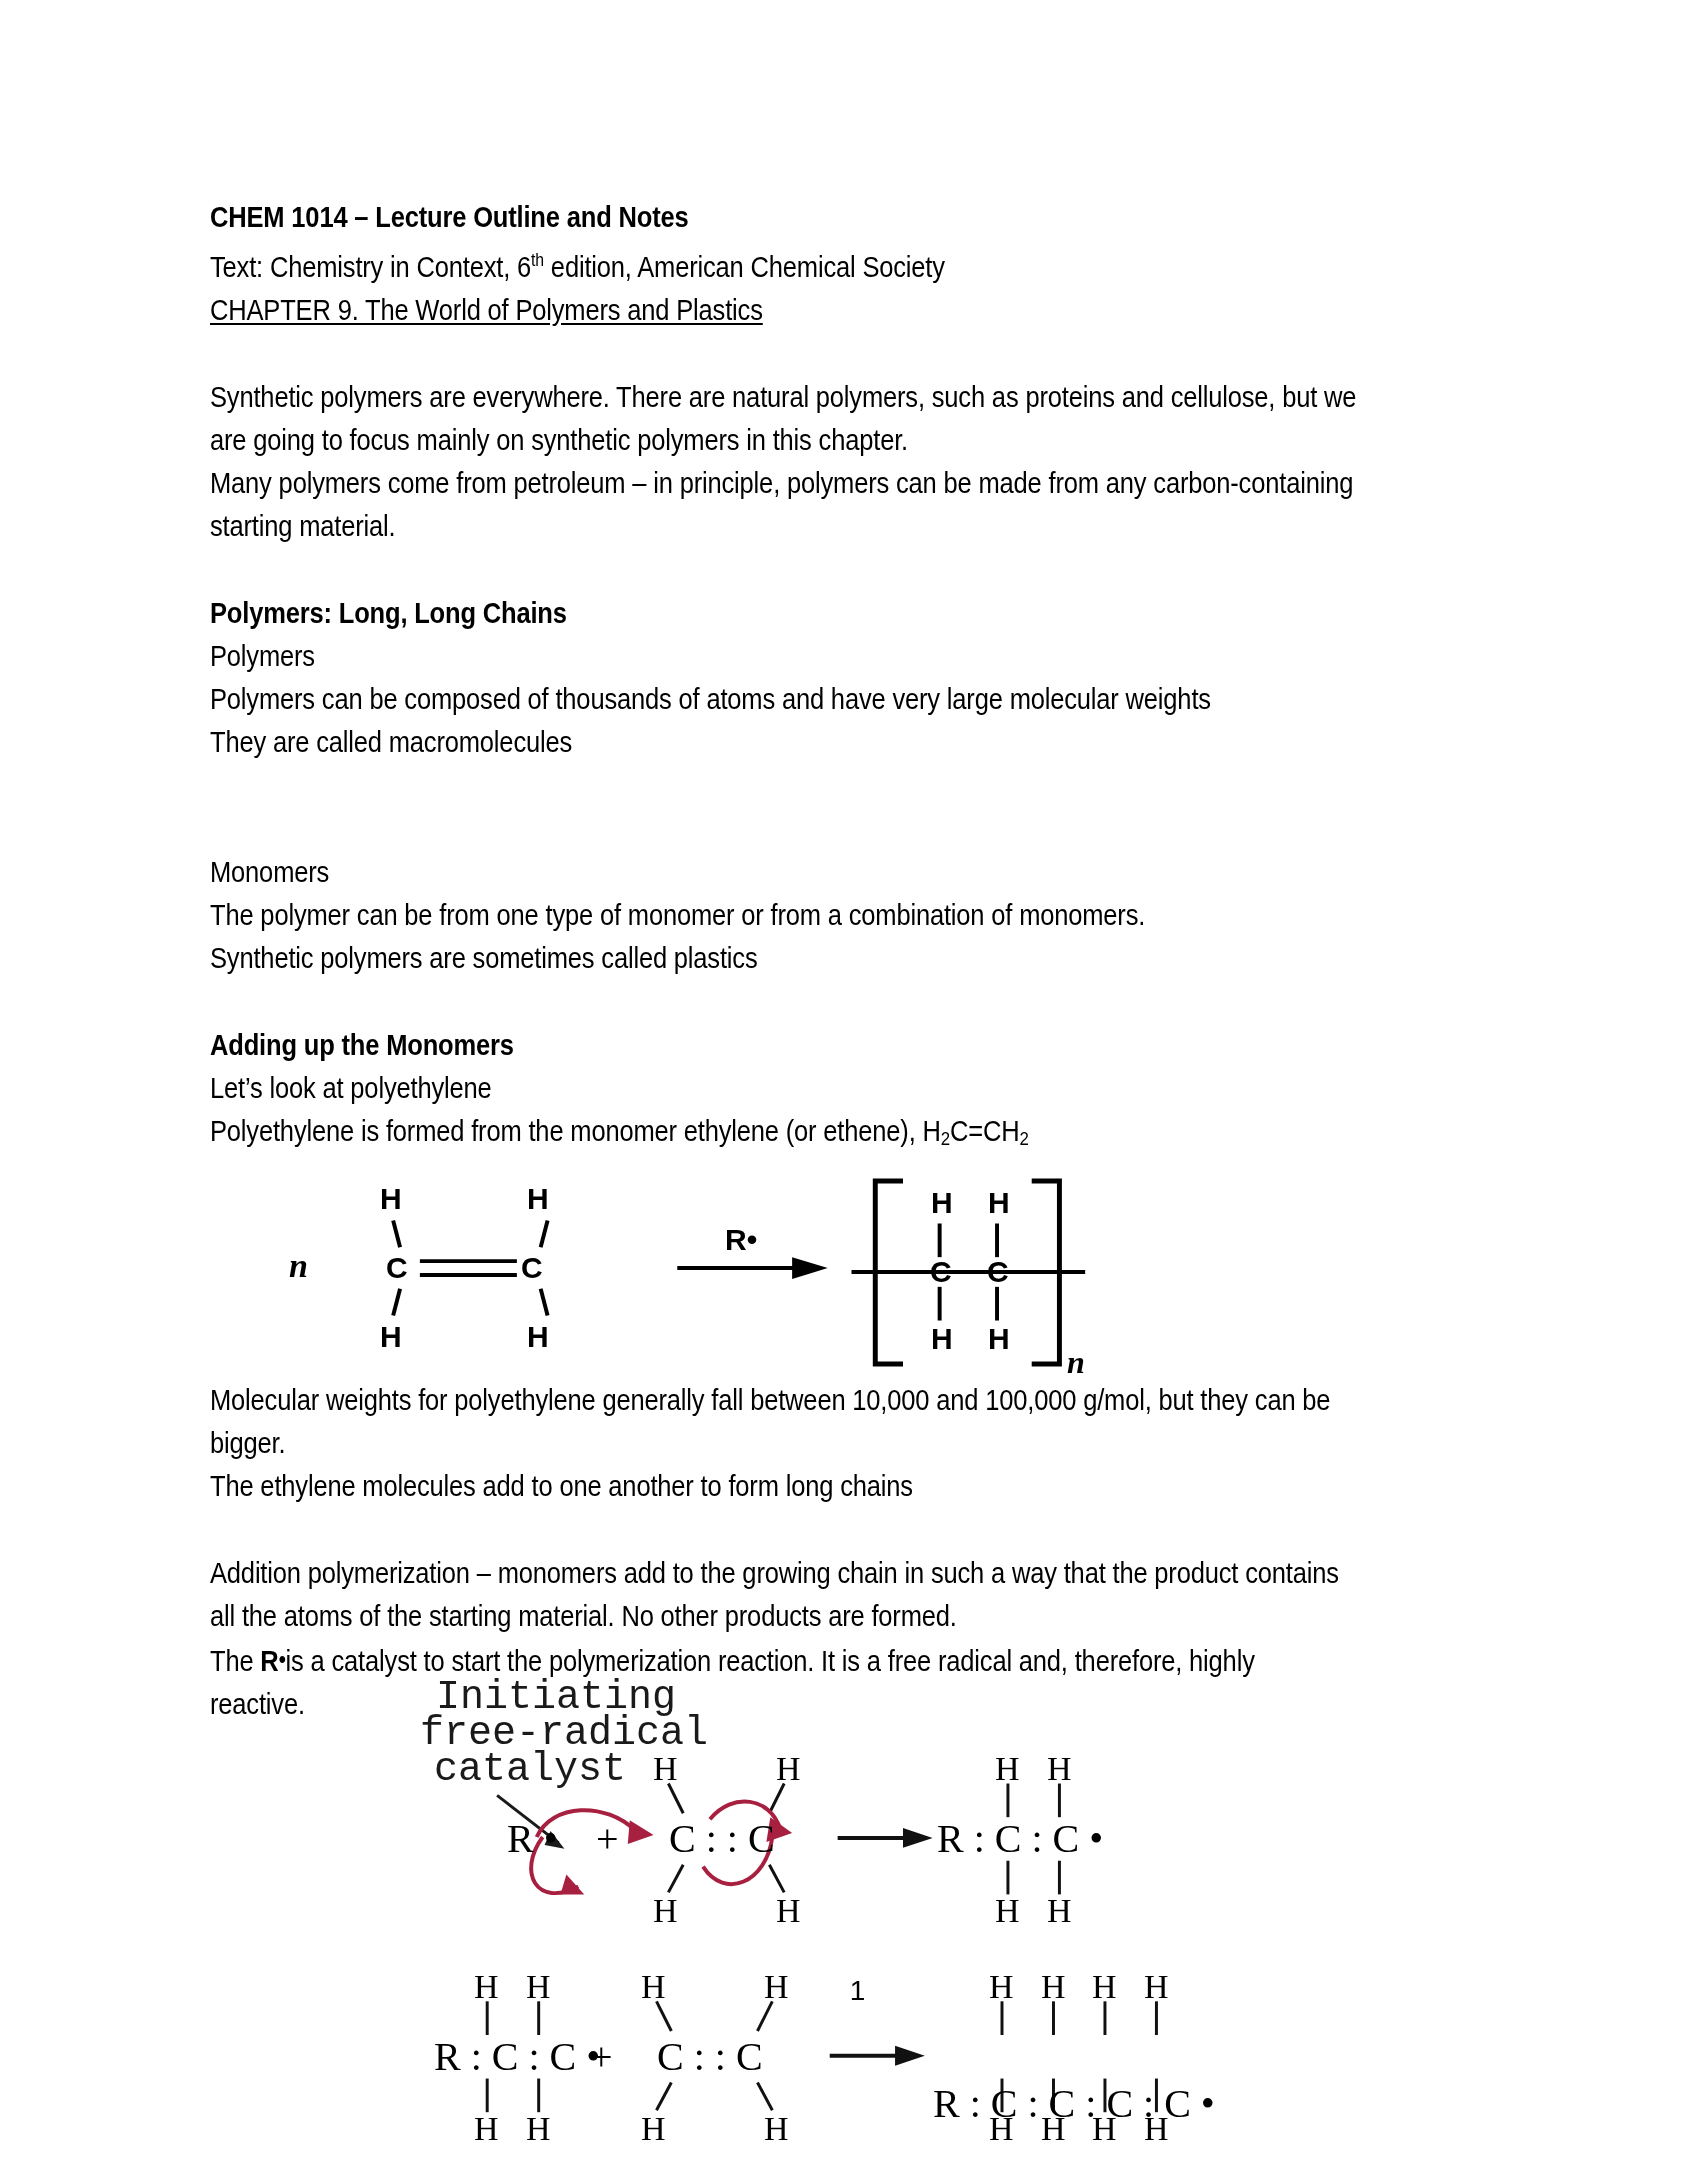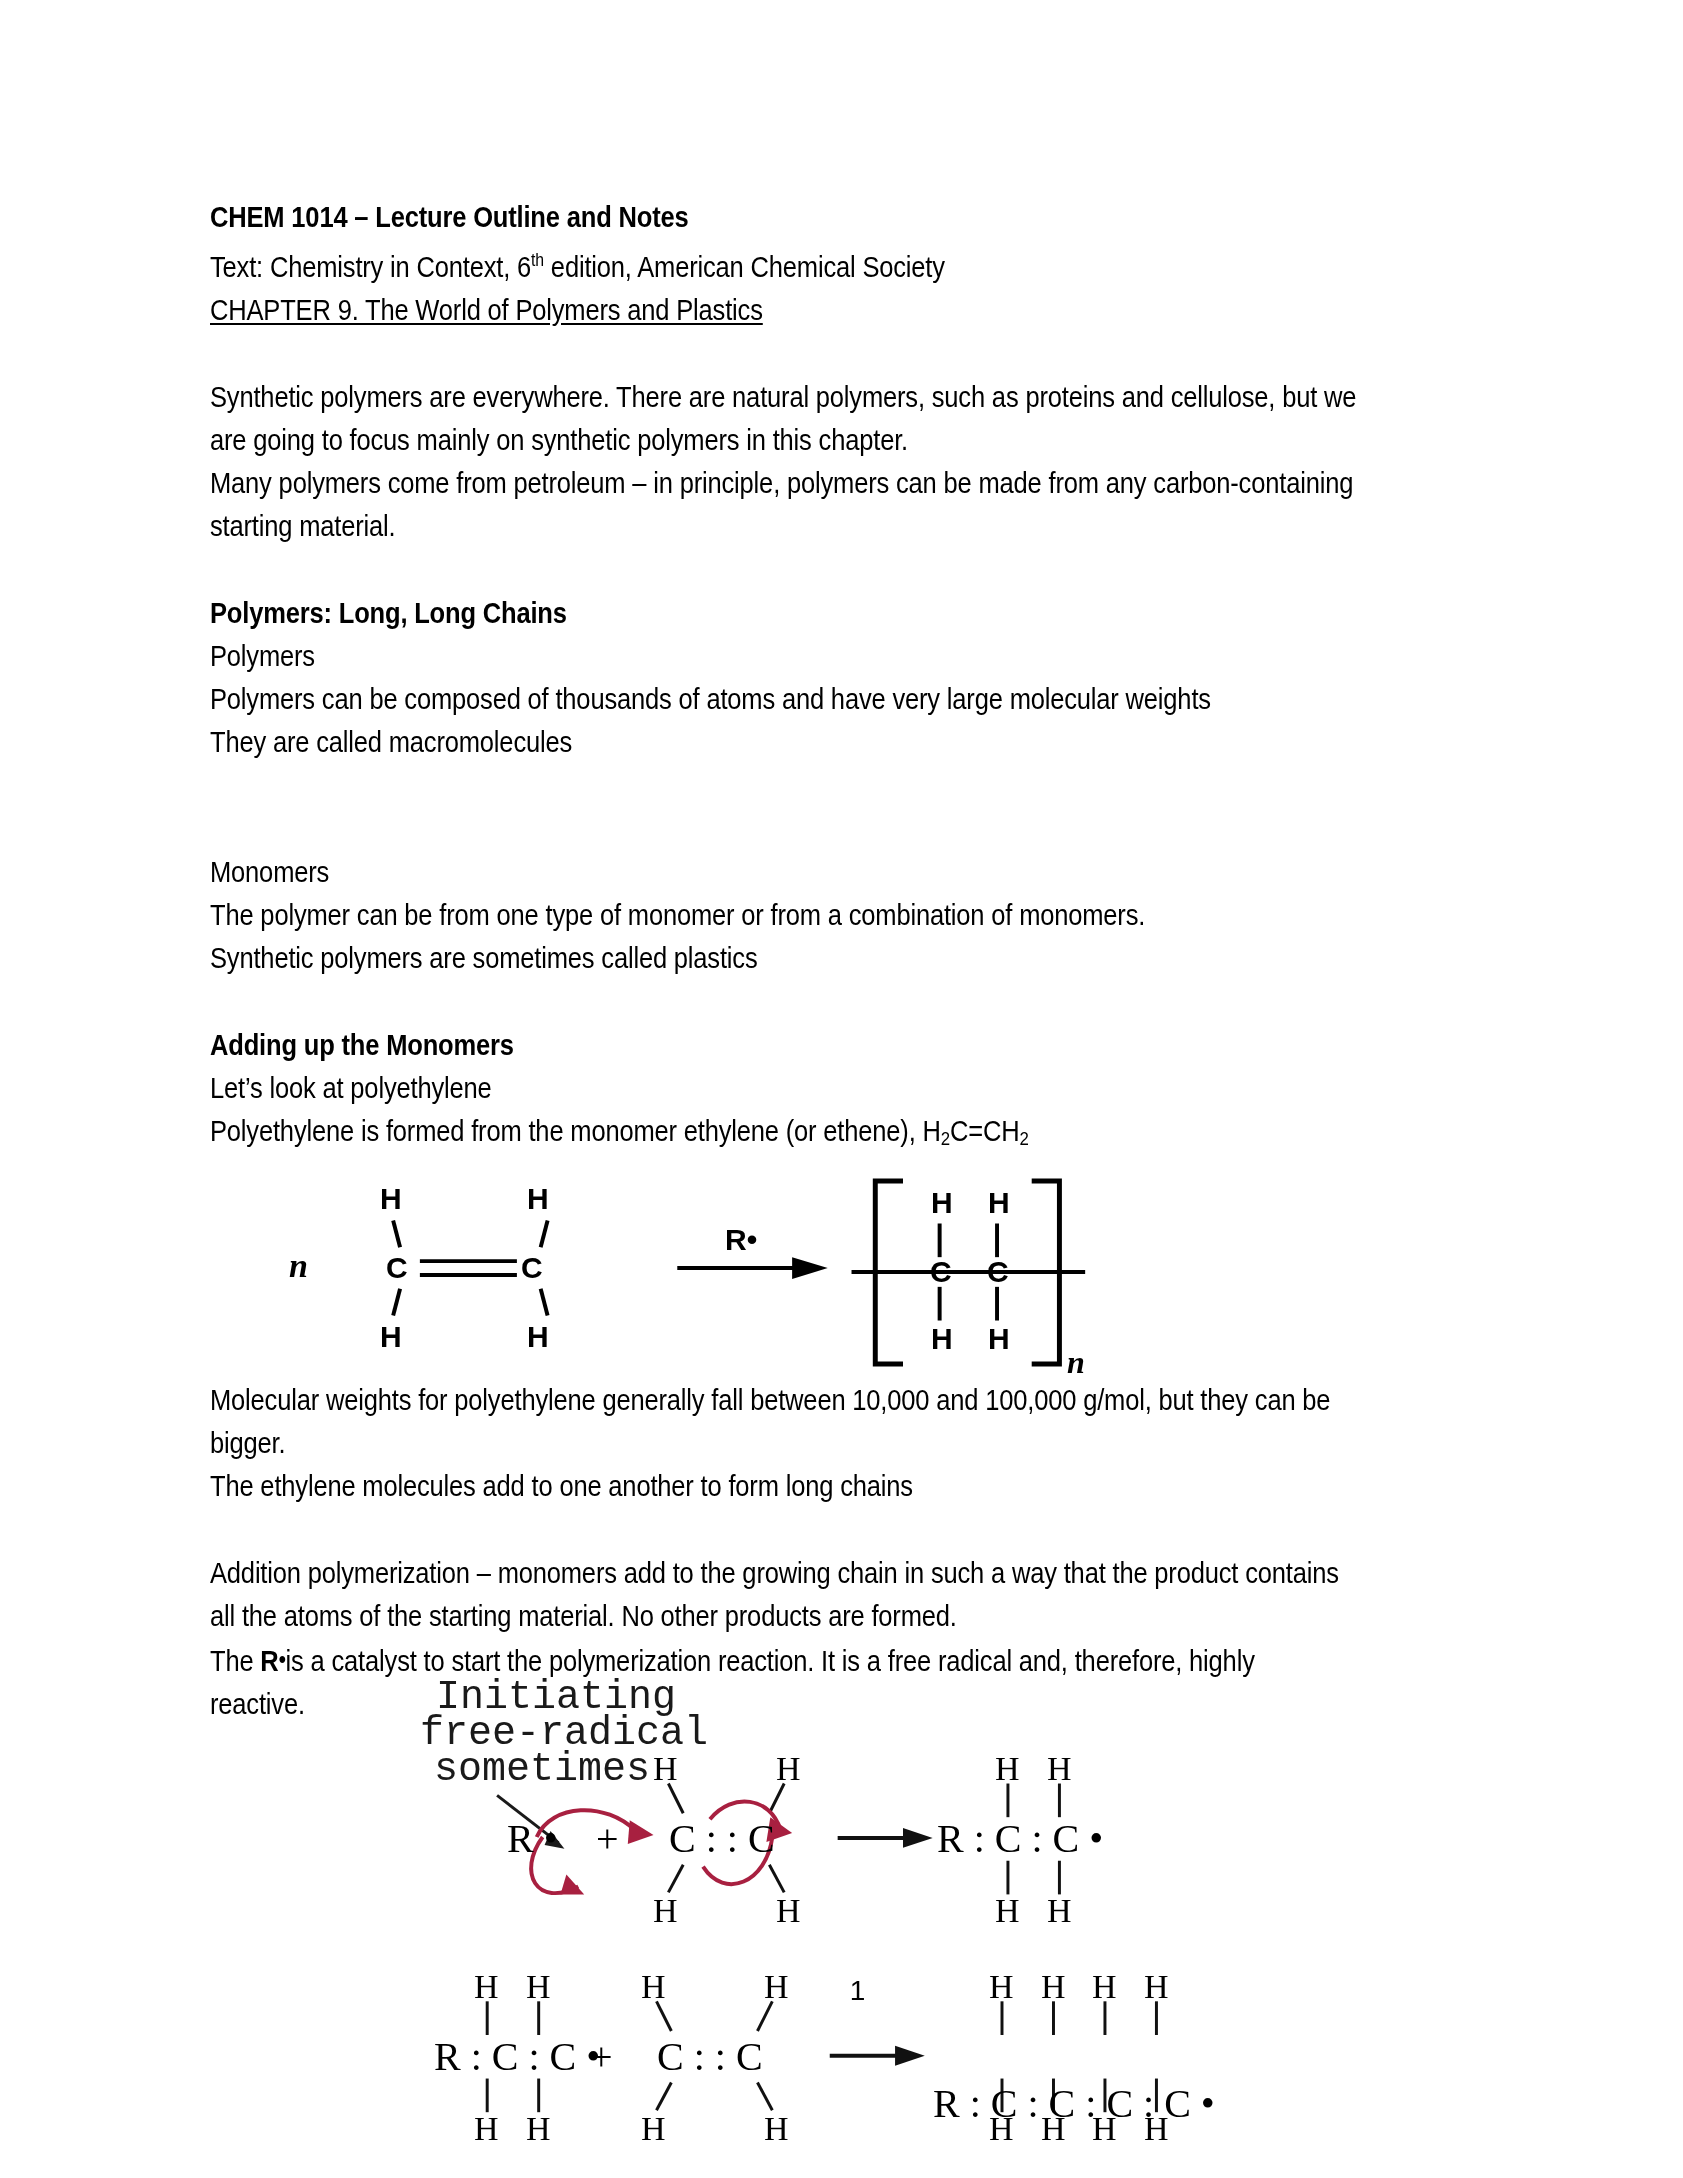--- a/index.html
+++ b/index.html
@@ -201,21 +201,21 @@
 
     <div class="ln">Addition polymerization – monomers add to the growing chain in such a way that the product contains</div>
     <div class="ln">all the atoms of the starting material.  No other products are formed.</div>
     <div class="ln"><span>The </span><span style="font-weight:bold;">R</span><span style="font-weight:bold; font-size:0.8em; vertical-align:0.18em;">•</span><span>is a catalyst to start the polymerization reaction.  It is a free radical and, therefore, highly</span></div>
     <div class="ln">reactive.</div>
 
     <div class="mech">
 
       <div class="serifnote" style="left:226px; top:-46px;">Initiating</div>
       <div class="serifnote" style="left:210px; top:-10px;">free-radical</div>
-      <div class="serifnote" style="left:224px; top:26px;">sometimes</div>
+      <div class="serifnote" style="left:224px; top:26px;">catalyst</div>
 
       <svg class="svg-abs" width="1287" height="515" viewBox="0 0 1300 520">
 
         <line x1="290" y1="70" x2="352" y2="118" stroke="#1a1a1a" stroke-width="3"></line>
         <polygon points="344,106 358,124 338,120" fill="#1a1a1a"></polygon>
 
         <line x1="463" y1="58" x2="478" y2="88" stroke="#111" stroke-width="3"></line>
         <line x1="478" y1="140" x2="463" y2="168" stroke="#111" stroke-width="3"></line>
 
         <line x1="565" y1="88" x2="580" y2="58" stroke="#111" stroke-width="3"></line>

